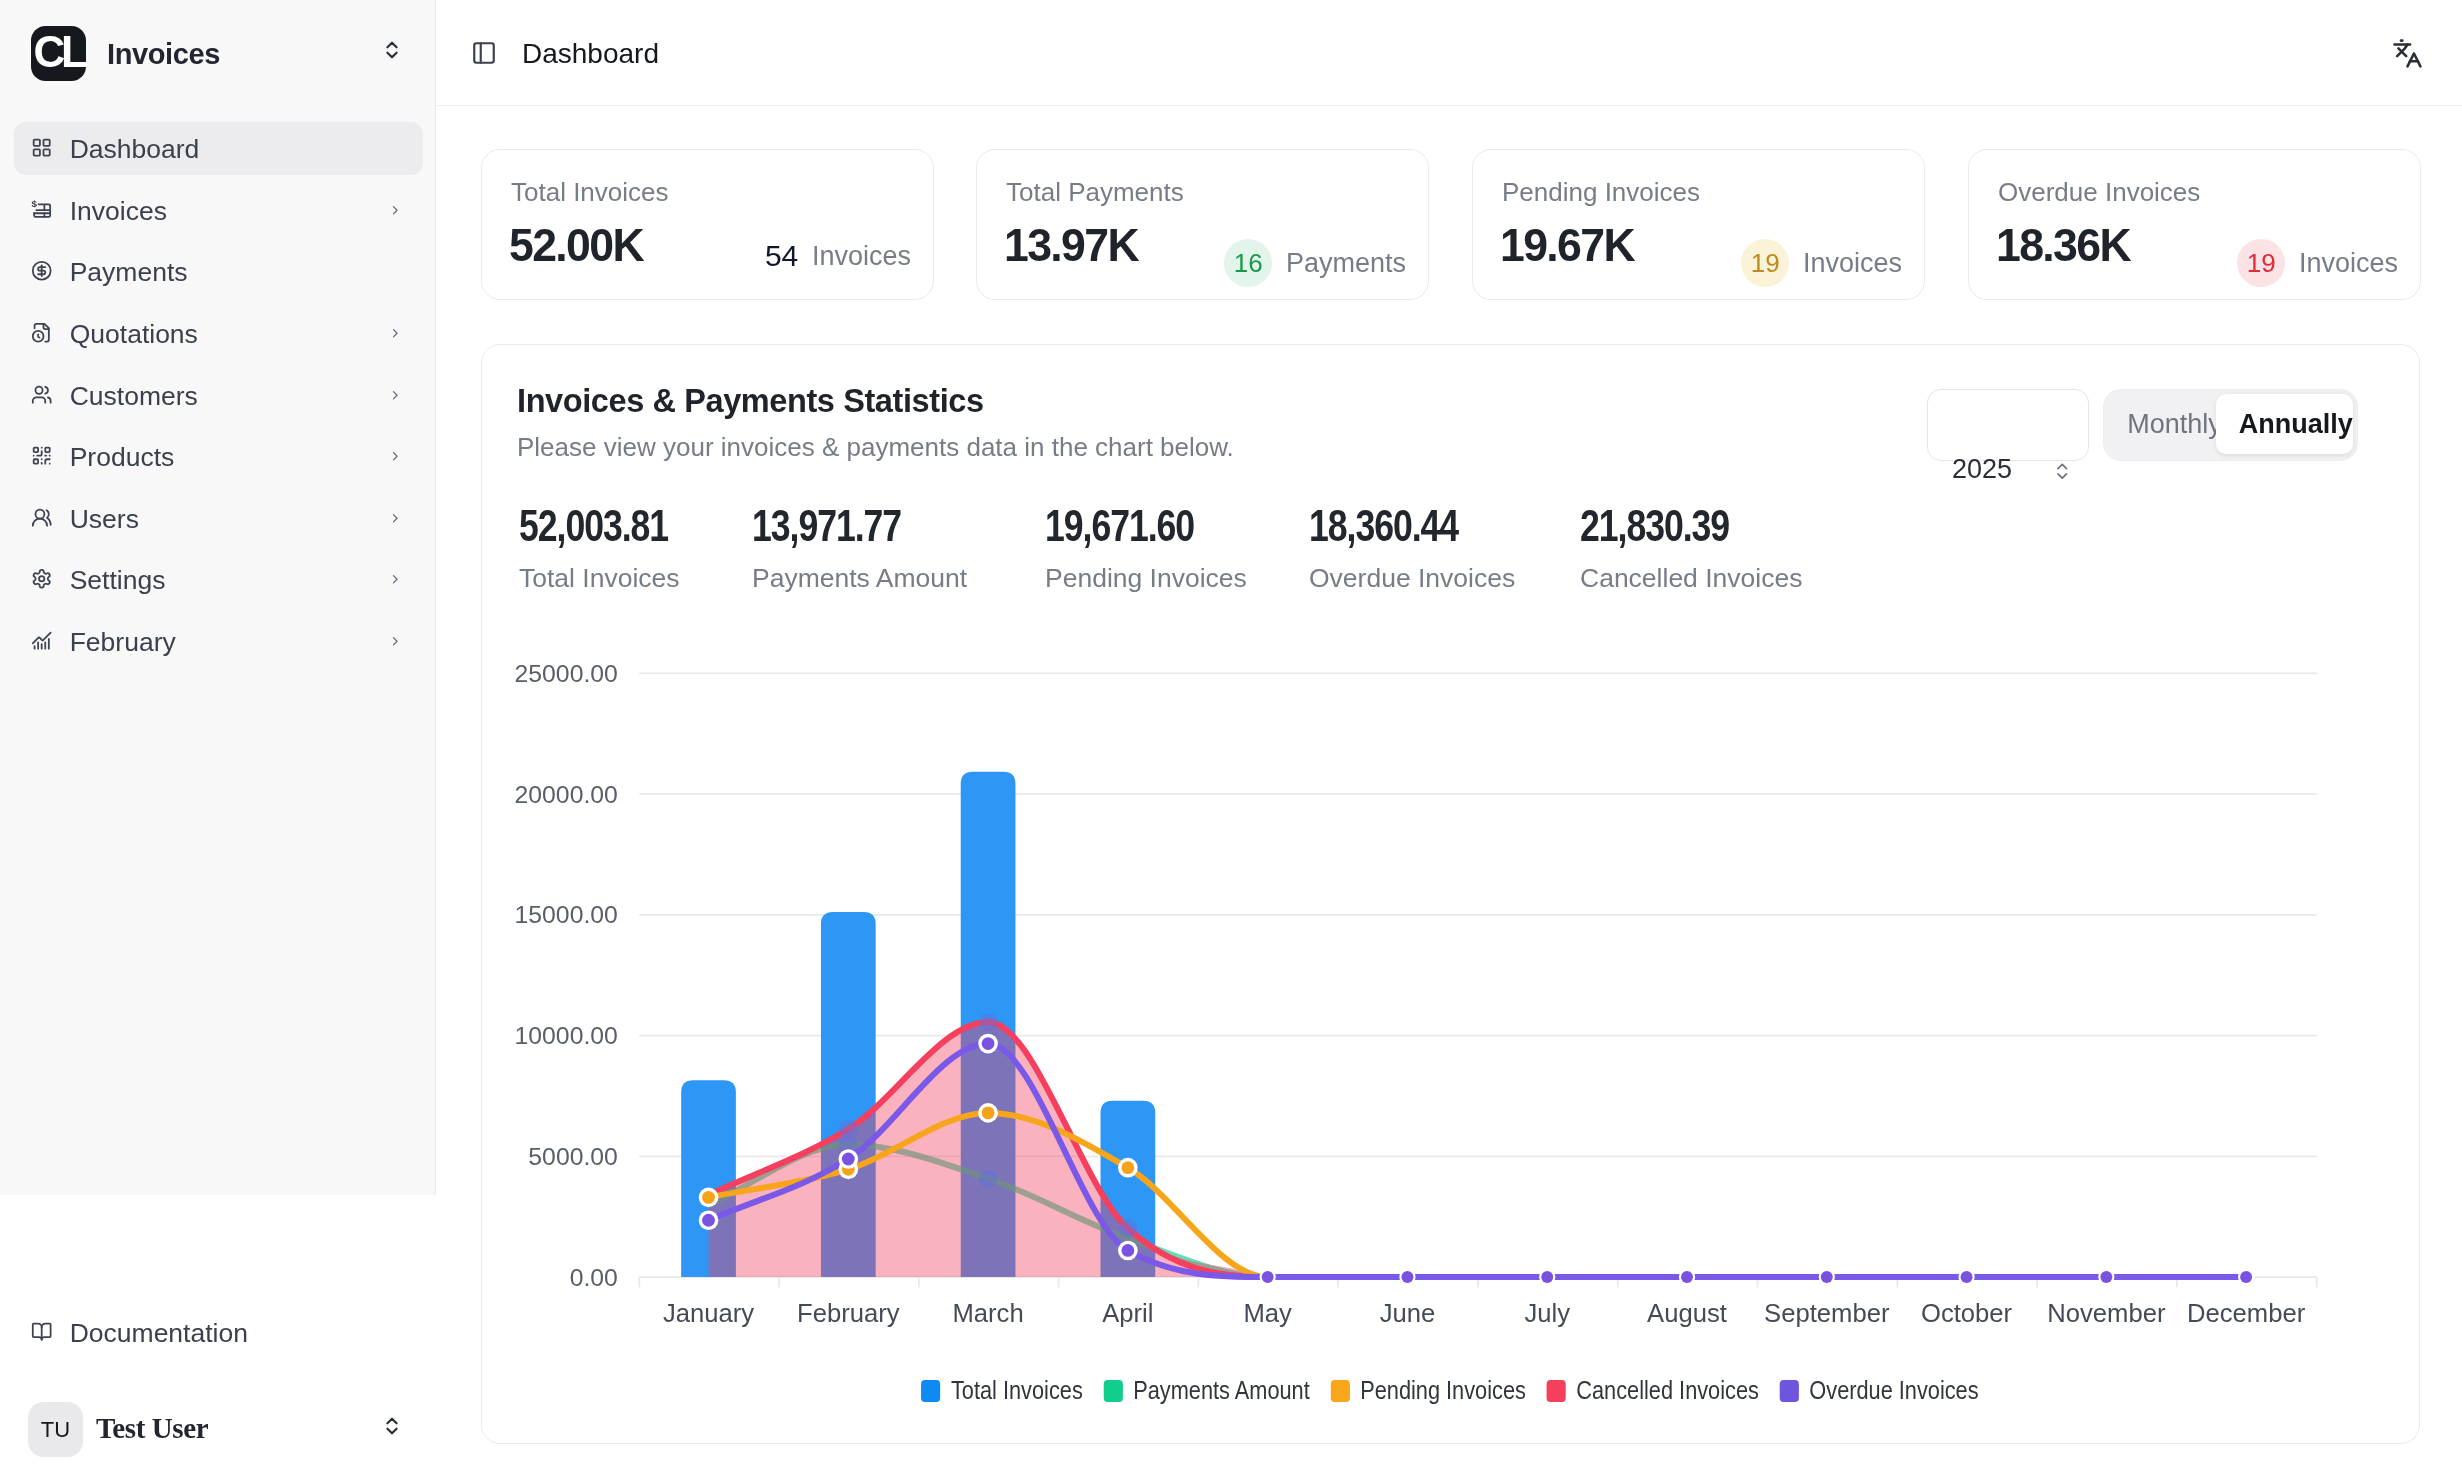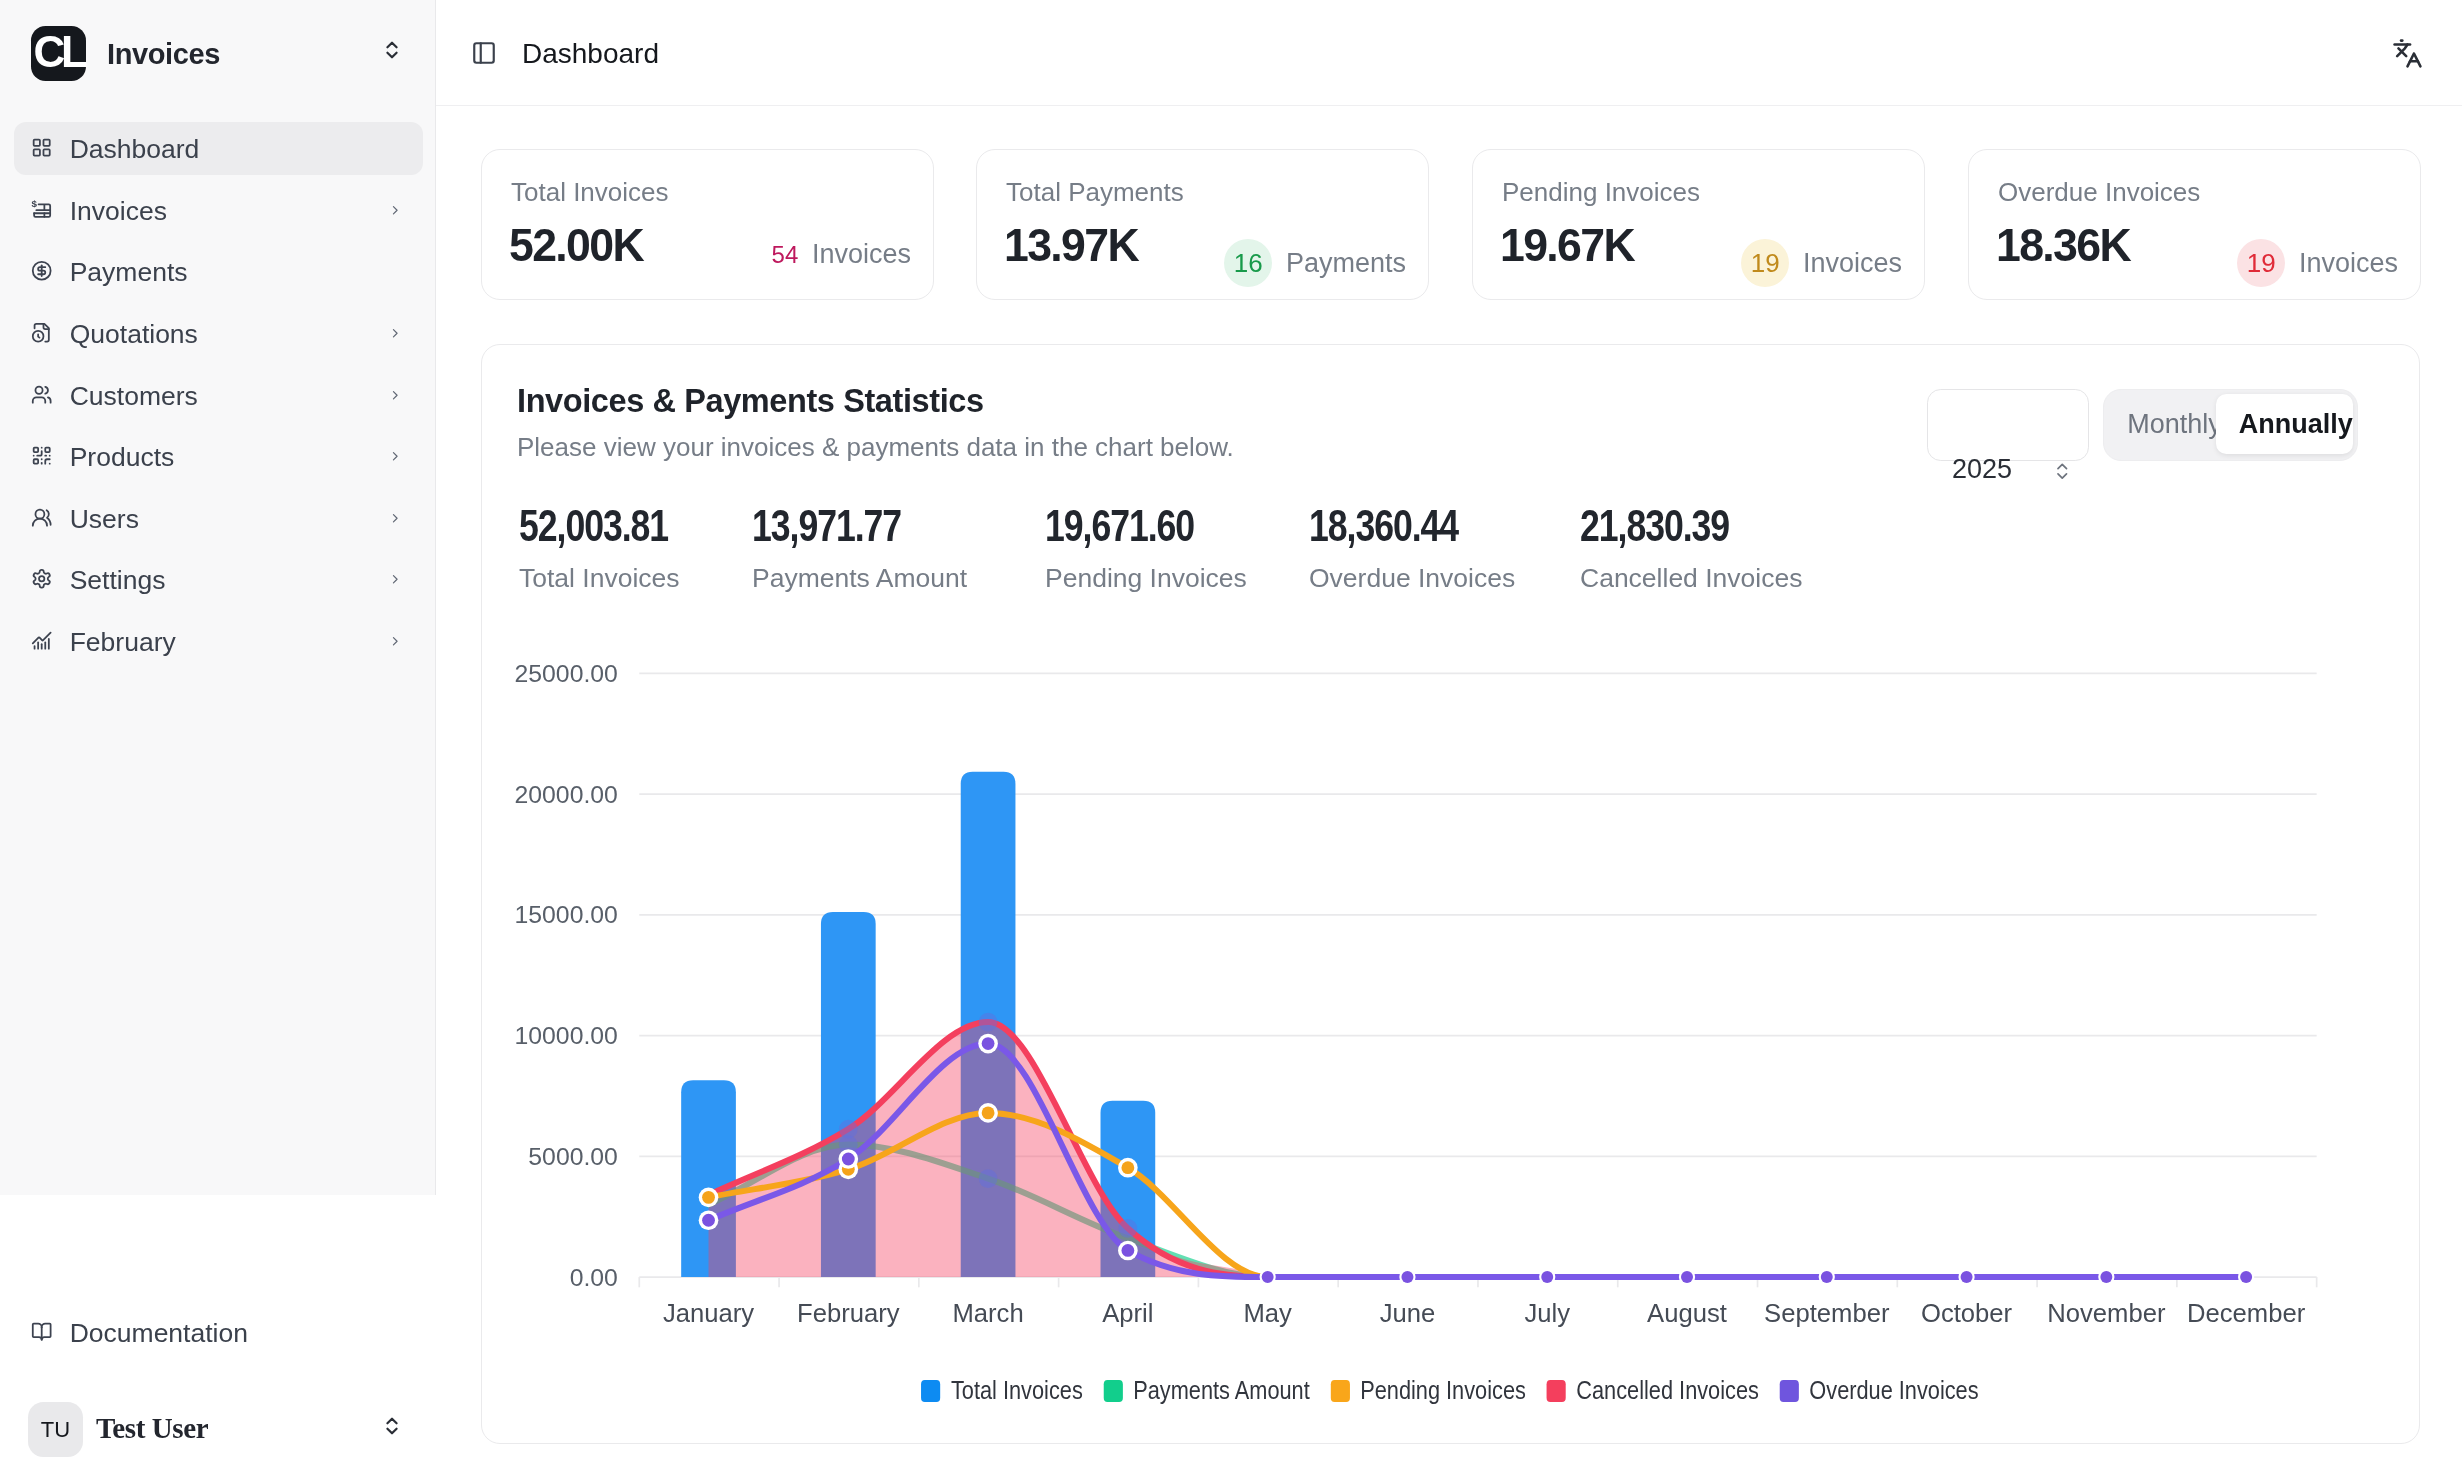--- a/index.html
+++ b/index.html
@@ -25,21 +25,21 @@
 .header { position:absolute; left:436px; top:0; right:0; height:106px; border-bottom:1.7px solid #efeff1; background:#fff; }
 .hpanel { position:absolute; left:35px; top:40px; }
 .htitle { position:absolute; left:86px; top:38px; font-size:28px; color:#15181d; }
 .hlang { position:absolute; right:39px; top:38px; }
 
 
 .card { position:absolute; top:149px; width:453px; height:151px; background:#fff; border:1.7px solid #eaeaec; border-radius:19px; }
 .clabel { position:absolute; left:29px; top:27px; font-size:26px; color:#767d87; }
 .cval { position:absolute; left:27px; top:68px; font-size:46px; font-weight:bold; color:#1f232a; letter-spacing:-1.7px; transform:scaleX(0.97); transform-origin:0 0; }
 .cright { position:absolute; right:22px; top:89px; display:flex; align-items:center; gap:13.7px; }
-.cnum { font-size:24px; color:#be185d; }
+.cnum { font-size:30px; color:#0f172a; }
 .cunit { font-size:27px; color:#767d87; }
 .pill { display:inline-block; width:48px; height:48px; border-radius:50%; font-size:26px; text-align:center; line-height:48px; }
 
 
 .bigcard { position:absolute; left:481px; top:344px; width:1939px; height:1100px; background:#fff; border:1.7px solid #eaeaec; border-radius:19px; }
 .btitle { position:absolute; left:35px; top:38px; font-size:32.5px; font-weight:bold; color:#1f232a; letter-spacing:-0.4px; }
 .bsub { position:absolute; left:35px; top:87px; font-size:26px; color:#767d87; }
 .ysel { position:absolute; left:1445px; top:44px; width:162px; height:72px; border:1.7px solid #e5e5e7; border-radius:13.7px; background:#fff; }
 .ysel span { position:absolute; left:24px; top:19px; font-size:27px; color:#2a2e36;margin-top:45px; }
 .ysel .ud { position:absolute; left:auto; right:15.4px; top:22px; }

